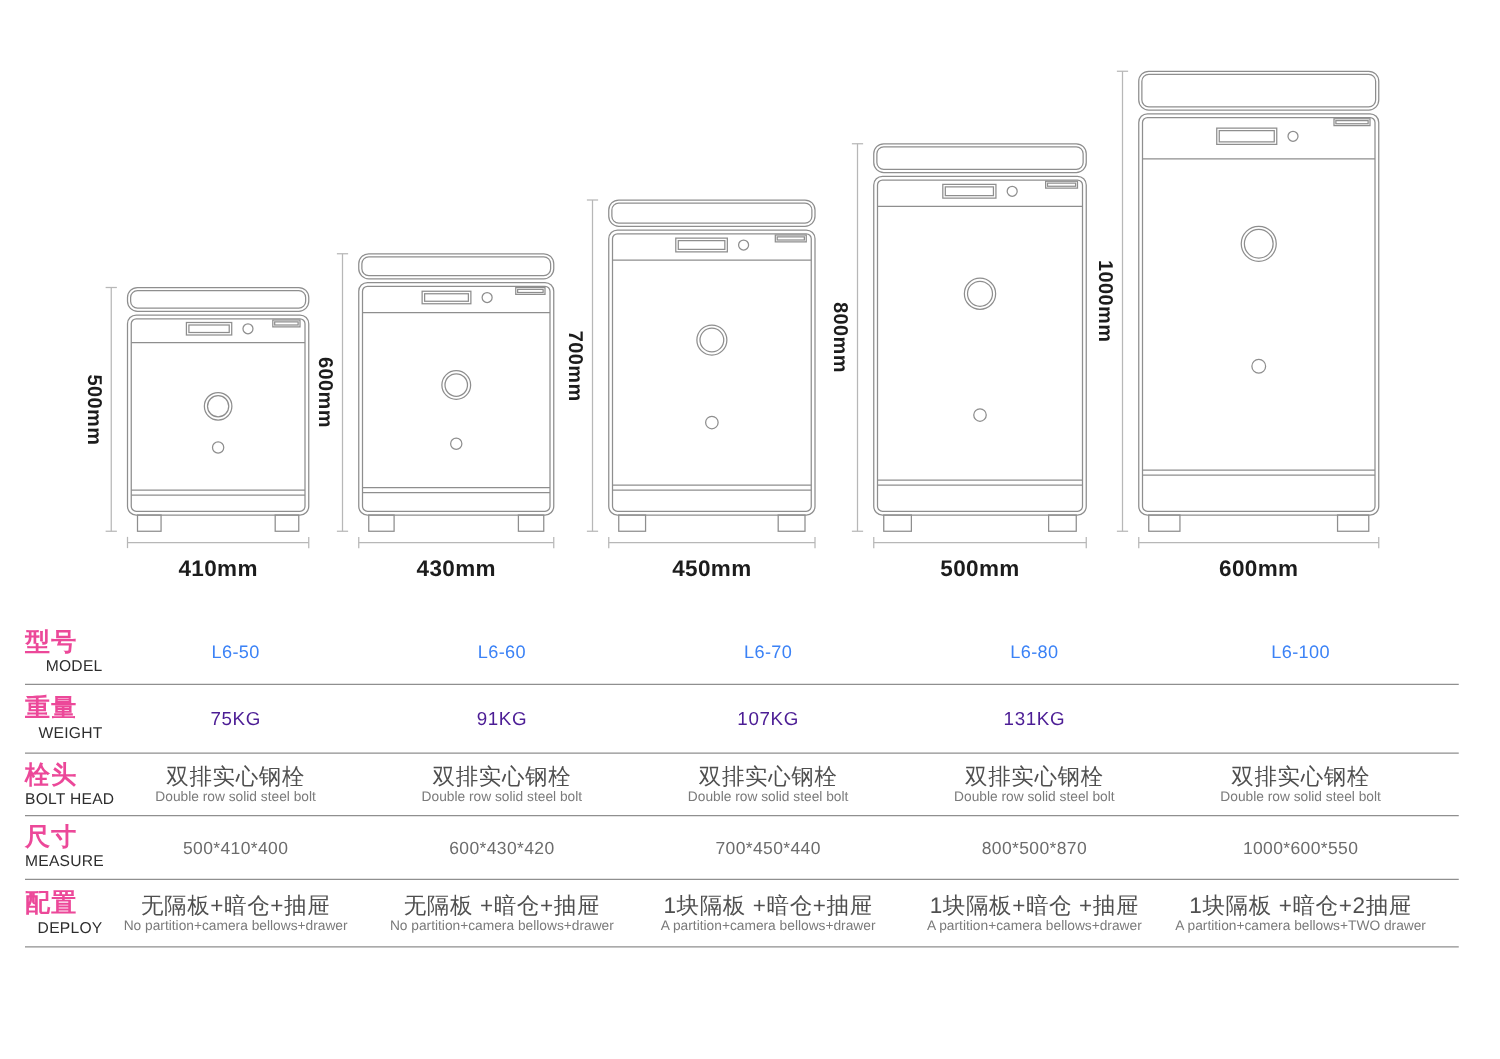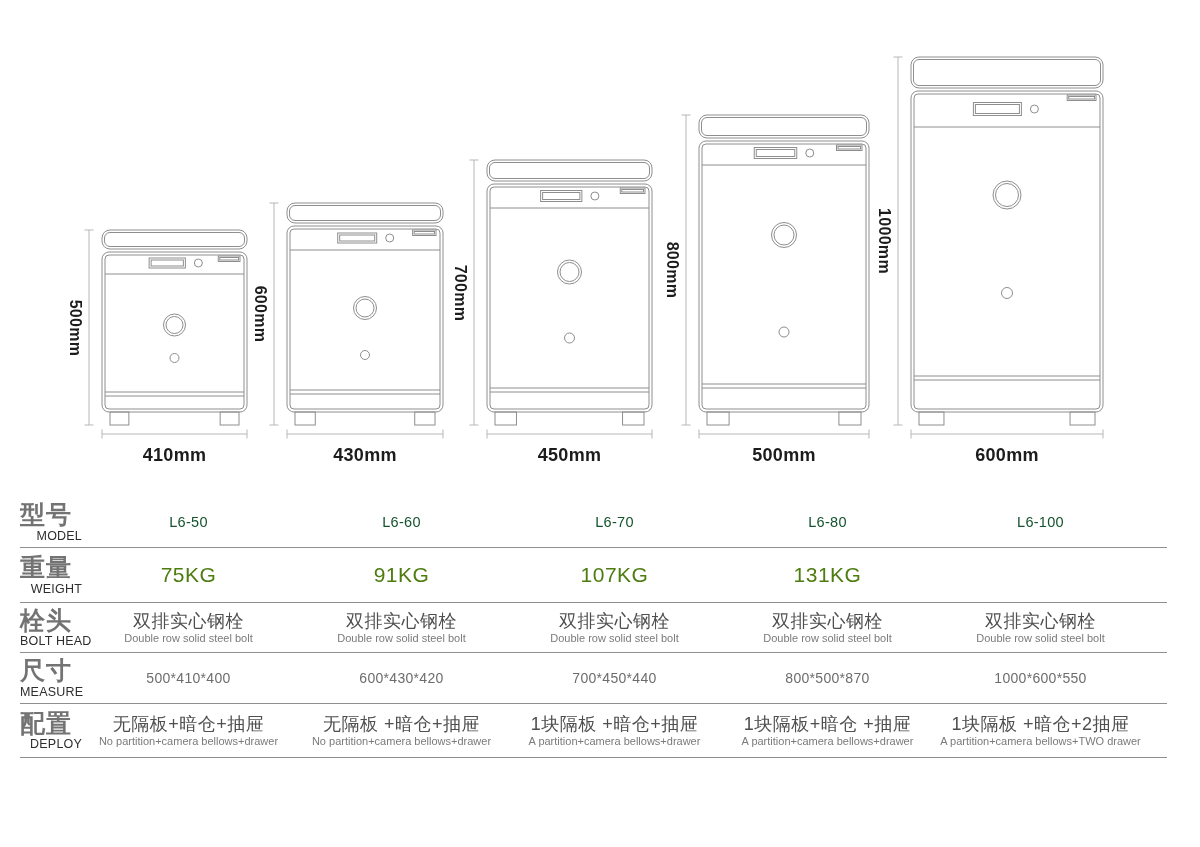--- a/index.html
+++ b/index.html
@@ -8,25 +8,25 @@
     font-family:"Liberation Sans",sans-serif;
   }
   
   .diagram{position:absolute;left:0;top:0;}
   .dim-h{font-family:"Liberation Sans",sans-serif;font-size:16px;font-weight:700;fill:#1c1c1c;letter-spacing:.3px;}
   .dim-w{font-family:"Liberation Sans",sans-serif;font-size:18px;font-weight:700;fill:#1c1c1c;letter-spacing:.3px;}
   
   .spec-table{position:absolute;left:20px;top:497px;width:1147px;}
   .spec-row{display:grid;grid-template-columns:62px repeat(5,213px);align-items:center;border-bottom:1px solid #8f8f8f;}
   .r0{height:50px}.r1{height:54px}.r2{height:49px}.r3{height:50px}.r4{height:53px}
-  .row-label .zh{font-size:25px;font-weight:700;color:#737373;letter-spacing:1px;line-height:1.05;}
+  .row-label .zh{font-size:20px;font-weight:700;color:#ec4899;letter-spacing:1px;line-height:1.05;}
   .row-label .en{font-size:12.5px;color:#2d2d2d;margin-top:1px;letter-spacing:.2px;white-space:nowrap;text-align:right;}
   .cell{text-align:center;}
-  .v-model{font-size:14.5px;color:#14532d;letter-spacing:.3px;}
-  .v-weight{font-size:21px;color:#4d7c0f;letter-spacing:.5px;}
+  .v-model{font-size:14.5px;color:#3b82f6;letter-spacing:.3px;}
+  .v-weight{font-size:15px;color:#4c1d95;letter-spacing:.5px;}
   .v-measure{font-size:14px;color:#6c6c6c;letter-spacing:.3px;}
   .v2 .zh{font-size:18px;color:#4f4f4f;line-height:1.15;letter-spacing:.5px;}
   .v2 .en{font-size:11px;color:#7a7a7a;line-height:1.15;}
   
   .footnote{position:absolute;left:20px;top:760px;font-family:"Liberation Serif",serif;}
   .footnote .zh{font-size:16px;font-weight:700;color:#383838;letter-spacing:.5px;}
   .footnote .en{font-size:15px;color:#202020;margin-top:3px;}
 </style>
 </head>
 <body>

